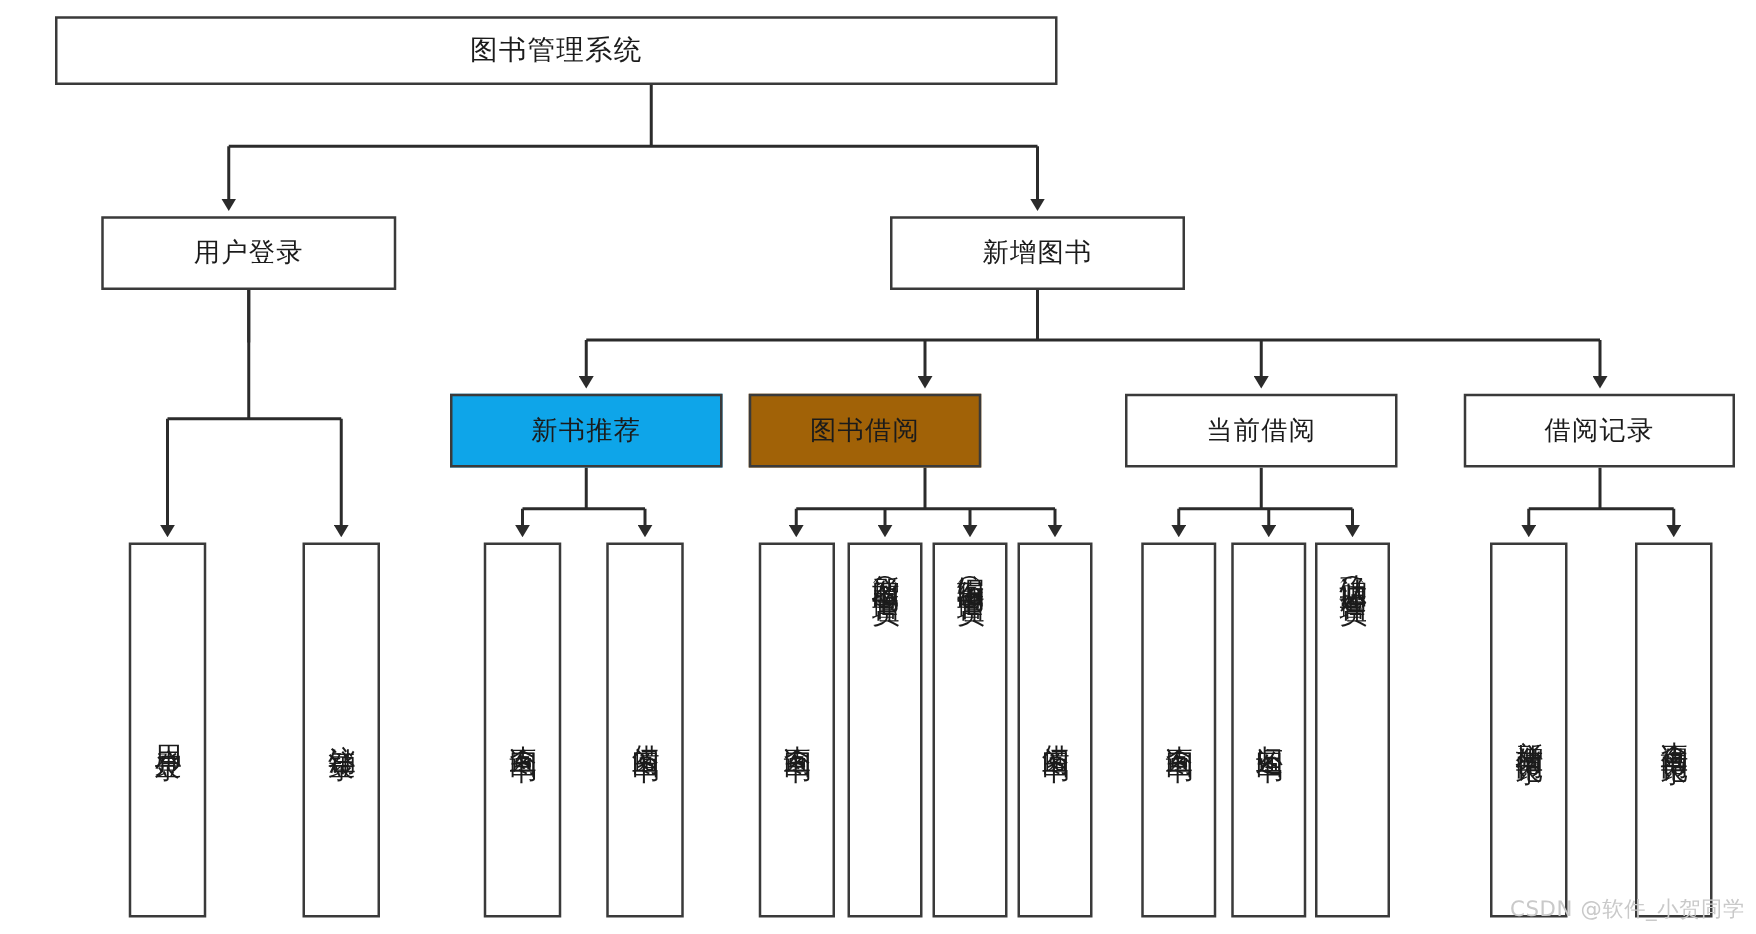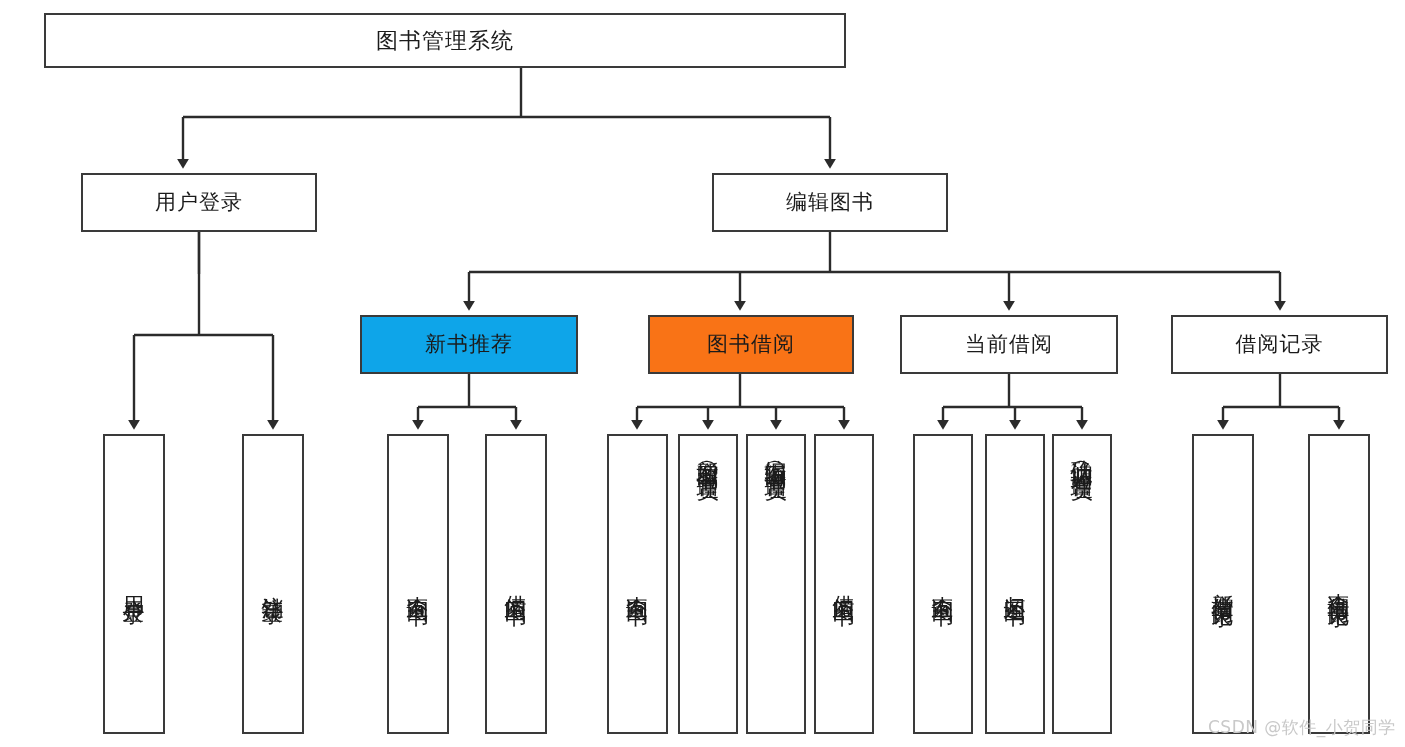--- a/index.html
+++ b/index.html
@@ -136,27 +136,27 @@
   </svg>
 
   <div class="node horiz title" style="left: 20px; top: 13px; width: 802px; height: 55px; border-color: rgb(58, 58, 58); background: rgb(255, 255, 255); color: rgb(27, 27, 27); margin-left: 24px;">
     <span class="label">图书管理系统</span>
   </div>
 
   <div class="node horiz" style="left: 81px; top: 173px; width: 236px; height: 59px; border-color: rgb(58, 58, 58); background: rgb(255, 255, 255); color: rgb(27, 27, 27);">
     <span class="label">用户登录</span>
   </div>
   <div class="node horiz" style="left: 712px; top: 173px; width: 236px; height: 59px; border-color: rgb(58, 58, 58); background: rgb(255, 255, 255); color: rgb(27, 27, 27);">
-    <span class="label">编辑图书</span>
+    <span class="label">新增图书</span>
   </div>
 
   <div class="node horiz" style="left: 360px; top: 315px; width: 218px; height: 59px; border-color: rgb(58, 58, 58); background: #0ea5e9; color: rgb(27, 27, 27);">
     <span class="label">新书推荐</span>
   </div>
-  <div class="node horiz" style="left: 648px; top: 315px; width: 206px; height: 59px; border-color: rgb(58, 58, 58); background: #f97316; color: rgb(27, 27, 27);">
+  <div class="node horiz" style="left: 599px; top: 315px; width: 186px; height: 59px; border-color: rgb(58, 58, 58); background: #a16207; color: rgb(27, 27, 27);">
     <span class="label">图书借阅</span>
   </div>
   <div class="node horiz" style="left: 1171px; top: 315px; width: 217px; height: 59px; border-color: rgb(58, 58, 58); background: rgb(255, 255, 255); color: rgb(27, 27, 27);">
     <span class="label">借阅记录</span>
   </div>
   <div class="node horiz" style="left: 900px; top: 315px; width: 218px; height: 59px; border-color: rgb(58, 58, 58); background: rgb(255, 255, 255); color: rgb(27, 27, 27);">
     <span class="label">当前借阅</span>
   </div>
 
   <div class="node leaf" style="left: 103px; top: 434px; width: 62px; height: 300px; border-color: rgb(58, 58, 58); background: rgb(255, 255, 255); color: rgb(27, 27, 27);">

